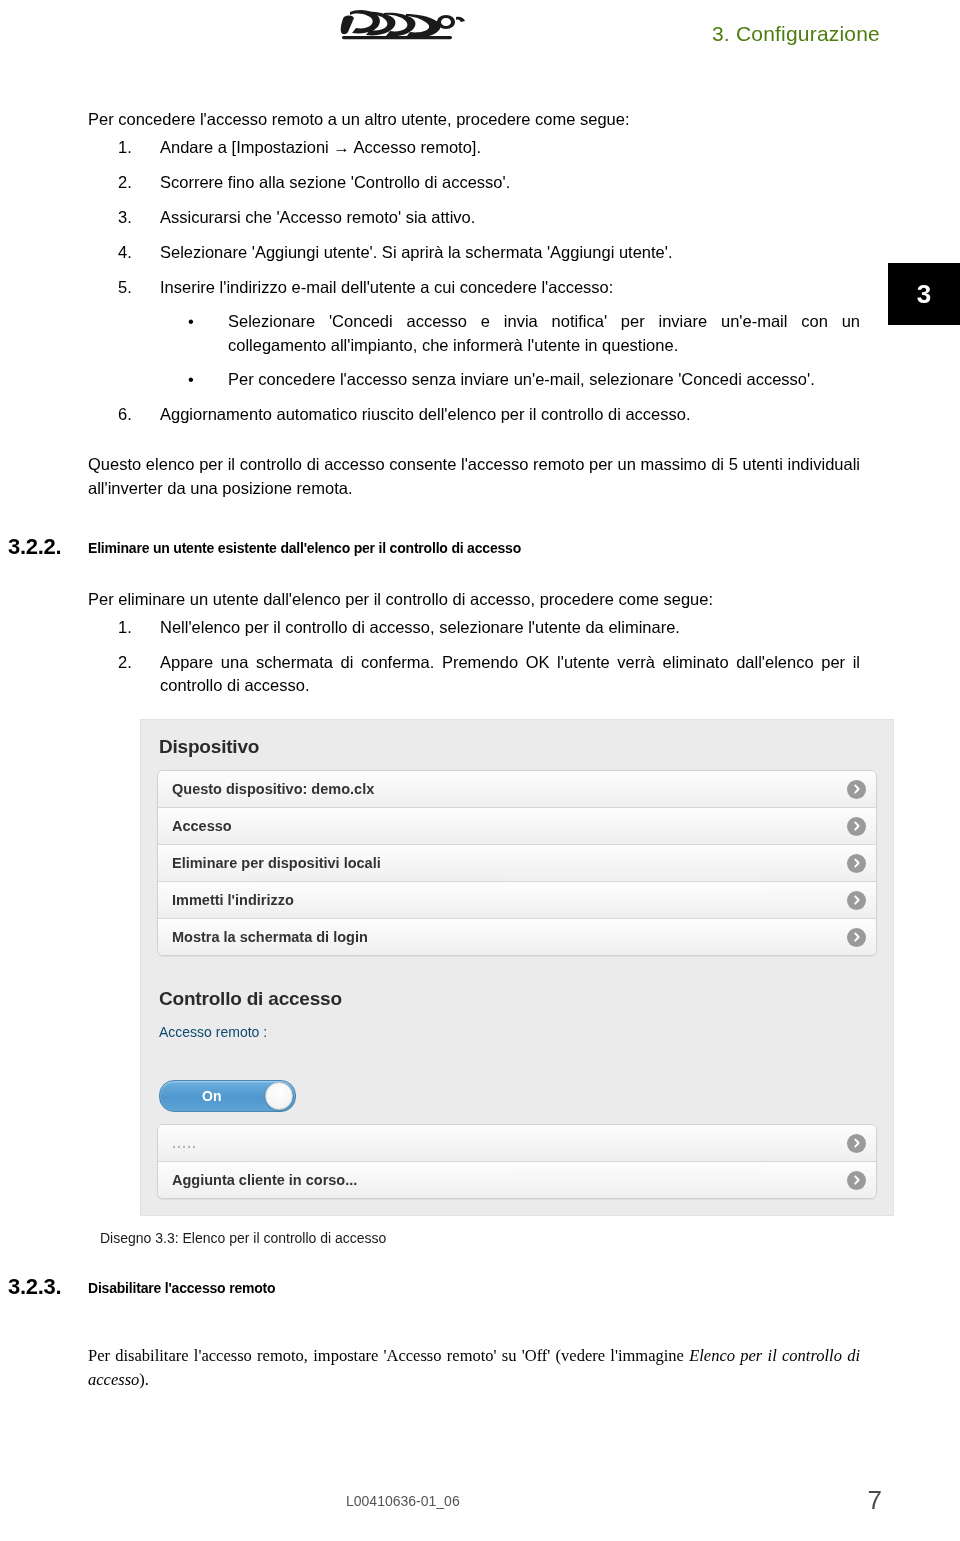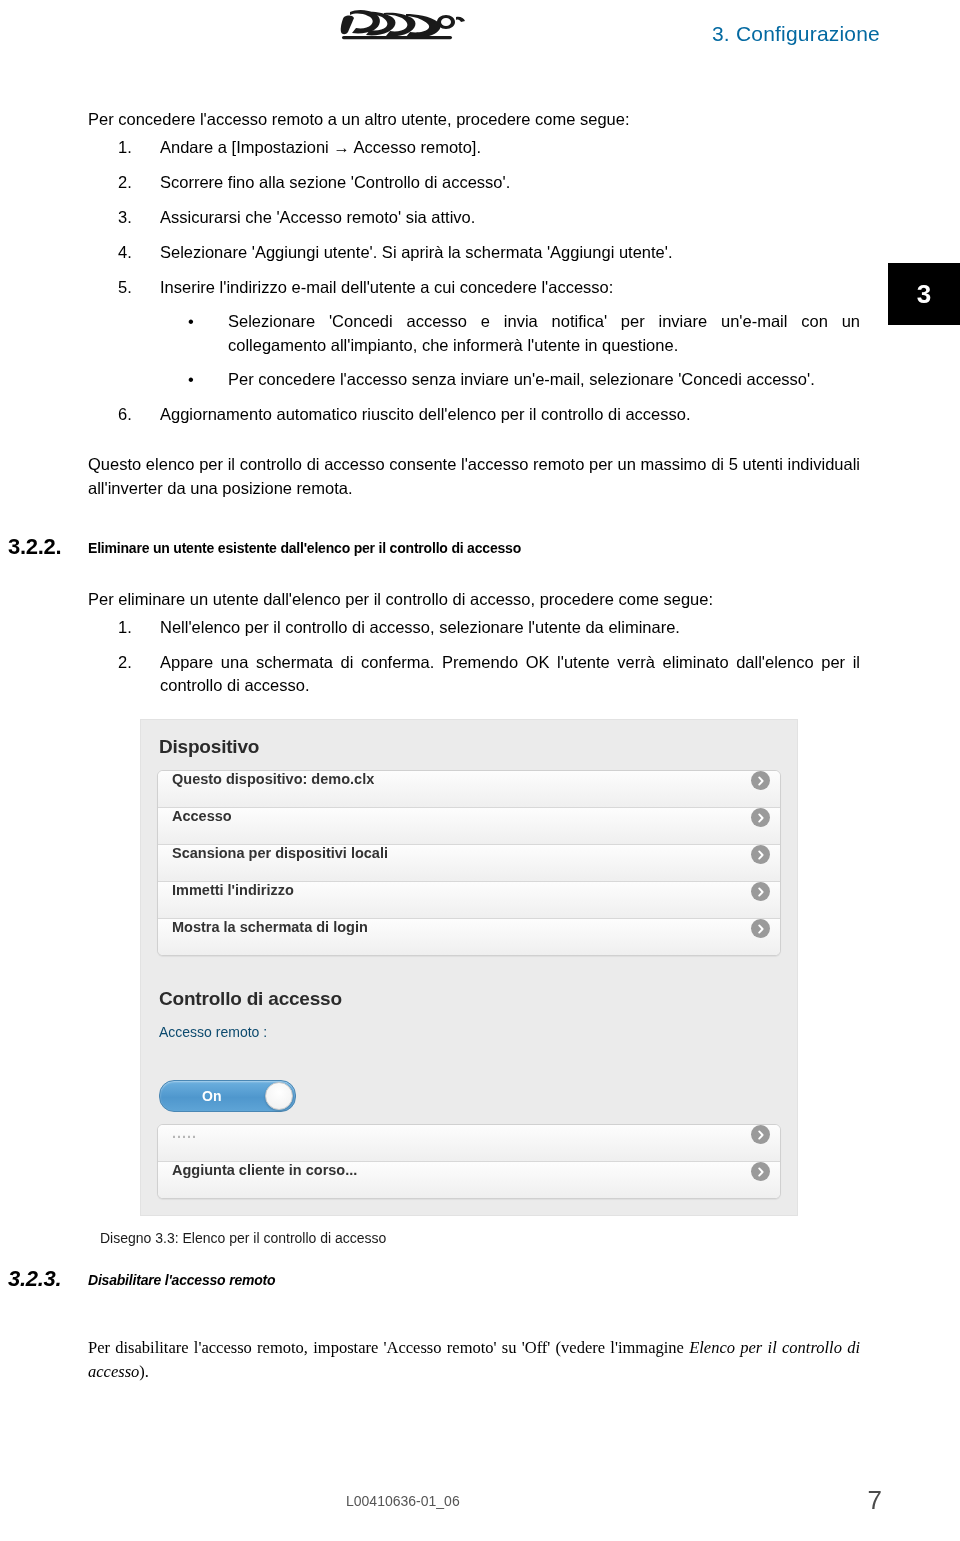--- a/index.html
+++ b/index.html
@@ -29,21 +29,21 @@
     top: 6px;
     width: 132px;
     height: 42px;
   }
   .logo svg { display: block; }
   .header-title {
     position: absolute;
     right: 80px;
     top: 22px;
     font-size: 21px;
-    color: #0369a1;
+    color: #4d7c0f;
     font-family: "Liberation Sans", sans-serif;
     letter-spacing: 0.2px;
     white-space: nowrap;
   }
 
   
   .chapter-tab {
     position: absolute;
     left: 888px;
     top: 263px;
@@ -149,21 +149,21 @@
     line-height: 28px;
     letter-spacing: -0.2px;
   }
 
   
   .figure-wrap {
     margin-top: 22px;
     padding-left: 140px;
   }
   .device-panel {
-    width: 658px;
+    width: 754px;
     background: #ebebeb;
     border: 1px solid #e2e2e2;
     padding: 0;
     box-sizing: border-box;
   }
   .panel-section-title {
     font-size: 19px;
     font-weight: bold;
     color: #2b2b2b;
     padding: 16px 0 12px 18px;
@@ -172,20 +172,21 @@
   .list-group {
     margin: 0 16px 16px 16px;
     border: 1px solid #d0d0d0;
     border-radius: 6px;
     overflow: hidden;
     background: #fbfbfb;
     box-shadow: 0 1px 1px rgba(0,0,0,0.06);
   }
   .list-row {
     display: flex;
+    align-items: center;
     justify-content: space-between;
     height: 36px;
     padding: 0 10px 0 14px;
     border-bottom: 1px solid #d8d8d8;
     background: linear-gradient(to bottom, #fdfdfd 0%, #efefef 100%);
   }
   .list-row:last-child { border-bottom: none; }
   .list-row .row-label {
     font-size: 14.5px;
     font-weight: bold;
@@ -382,21 +383,21 @@
         </div>
         <div class="list-row">
           <span class="row-label">Accesso</span>
           <span class="chev">
             <svg width="10" height="10" viewBox="0 0 10 10">
                 <path d="M3.2 1.4 L6.6 5 L3.2 8.6" stroke="#ffffff" stroke-width="1.9" fill="none" stroke-linecap="round" stroke-linejoin="round"></path>
               </svg>
           </span>
         </div>
         <div class="list-row">
-          <span class="row-label">Scansiona per dispositivi locali</span>
+          <span class="row-label">Eliminare per dispositivi locali</span>
           <span class="chev">
             <svg width="10" height="10" viewBox="0 0 10 10">
                 <path d="M3.2 1.4 L6.6 5 L3.2 8.6" stroke="#ffffff" stroke-width="1.9" fill="none" stroke-linecap="round" stroke-linejoin="round"></path>
               </svg>
           </span>
         </div>
         <div class="list-row">
           <span class="row-label">Immetti l'indirizzo</span>
           <span class="chev">
             <svg width="10" height="10" viewBox="0 0 10 10">
@@ -442,21 +443,21 @@
               </svg>
           </span>
         </div>
       </div>
 
     </div>
   </div>
 
   <div class="figcaption">Disegno 3.3: Elenco per il controllo di accesso</div>
 
-  <div class="section-head" style="margin-top:20px;font-style:italic;">
+  <div class="section-head" style="margin-top:28px;">
     <span class="secnum">3.2.3.</span>
     <span class="sectitle">Disabilitare l'accesso remoto</span>
   </div>
 
   <p class="body-para" style="margin-top:42px;font-family:Liberation Serif, serif;"><span>Per disabilitare l'accesso remoto, impostare 'Accesso remoto' su 'Off' (vedere l'immagine </span><em>Elenco per il controllo di accesso</em><span>).</span></p>
 
 </div>
 
 <div class="page-footer">
   <div class="footer-code">L00410636-01_06</div>

